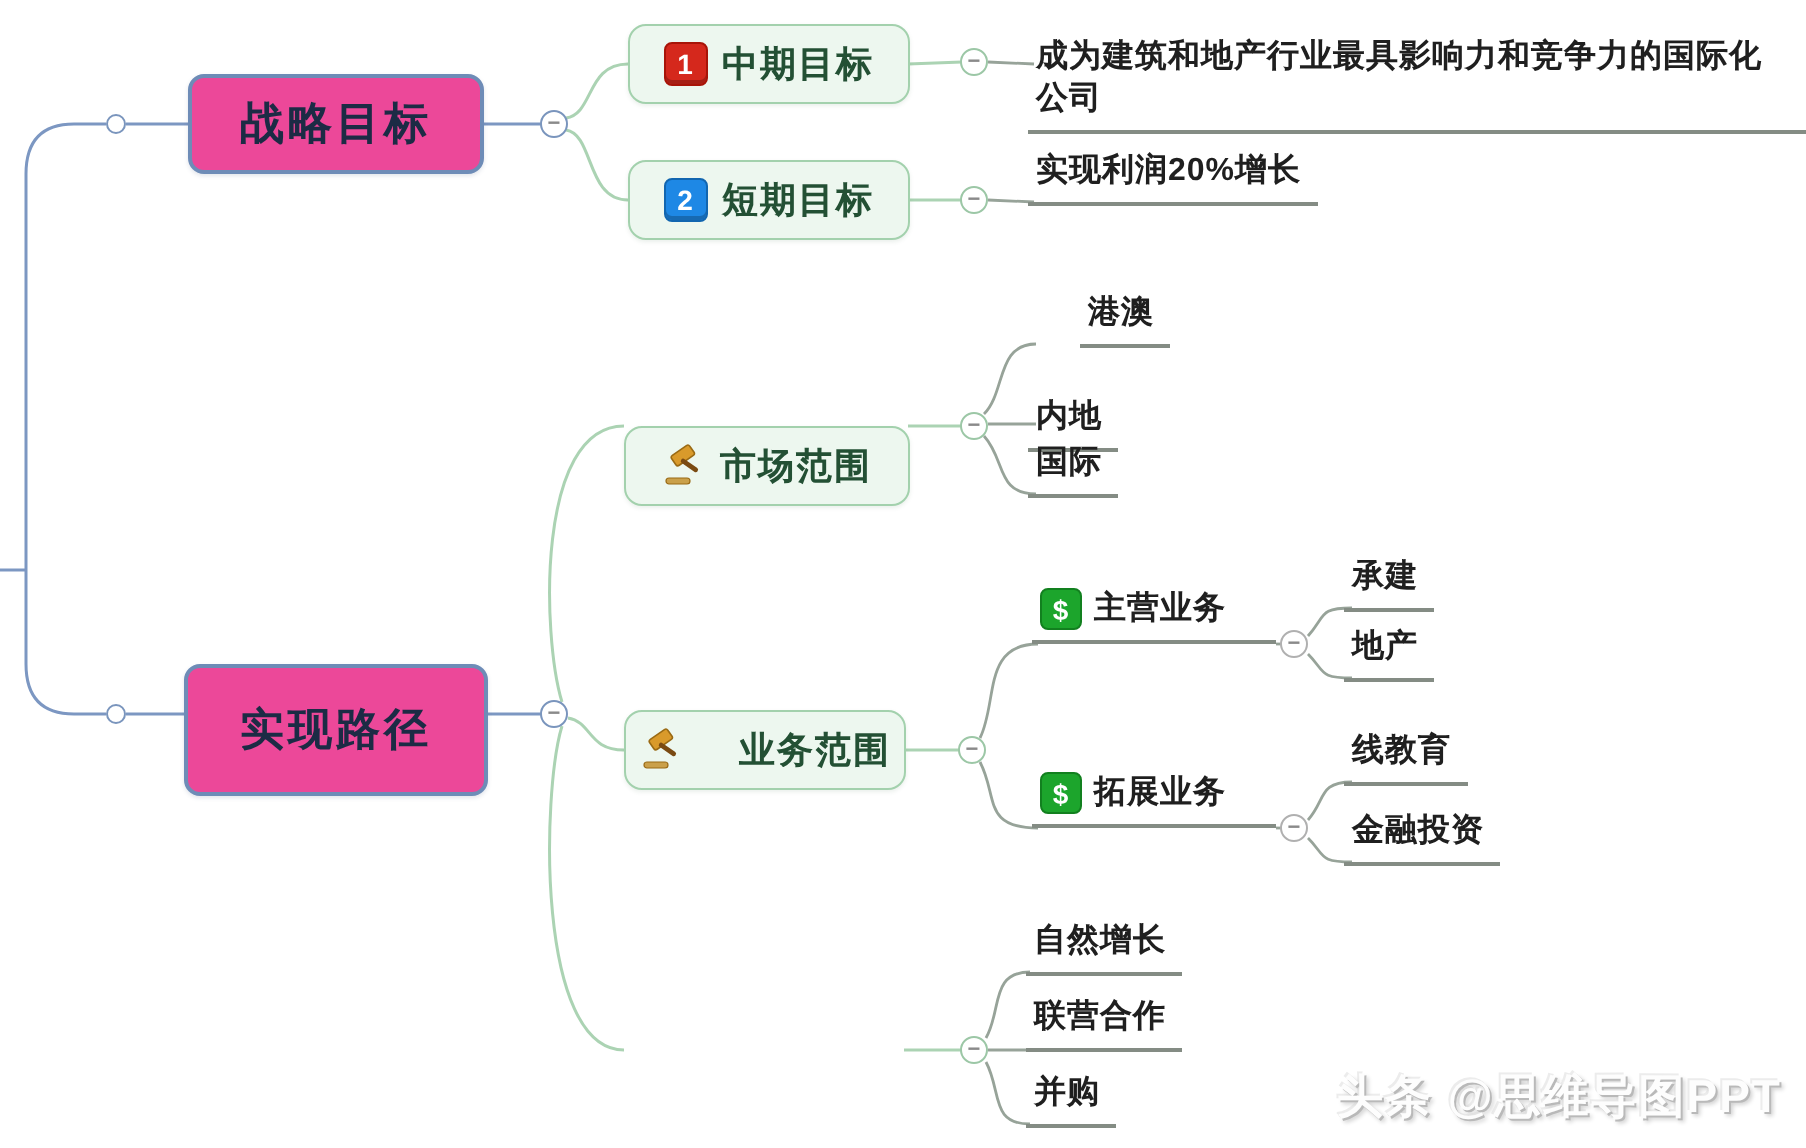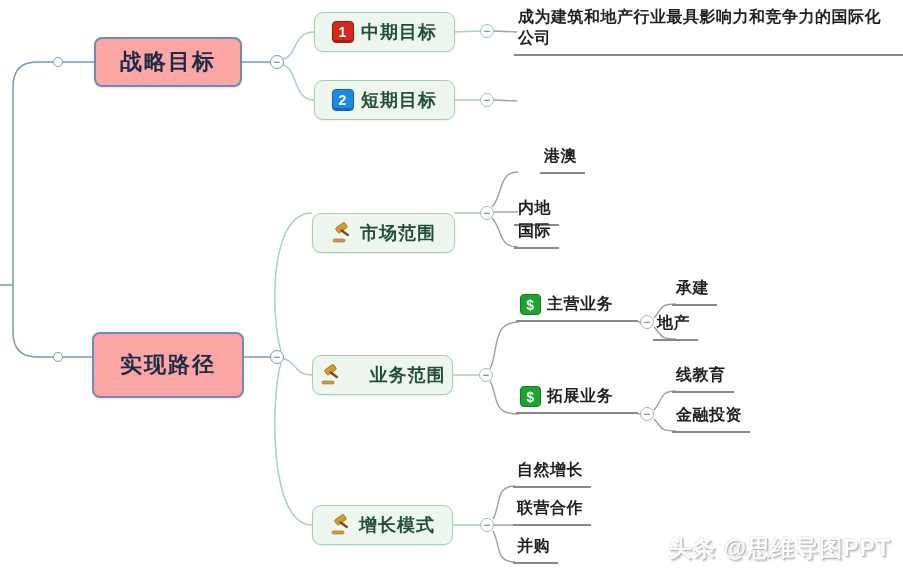--- a/index.html
+++ b/index.html
@@ -3,21 +3,21 @@
 <meta charset="utf-8">
 <style>
   html,body{margin:0;padding:0;background:#fff;}
   .canvas{
     position:relative;width:903px;height:574px;background:#ffffff;overflow:hidden;
     font-family:"Liberation Sans","DejaVu Sans",sans-serif;
   }
   .wires{position:absolute;left:0;top:0;z-index:1;}
   .node{position:absolute;z-index:3;display:flex;align-items:center;justify-content:center;box-sizing:border-box;}
   .box-blue{
-    background:#fca5a5;border:2px solid #6e8cb7;border-radius:8px;
+    background:#ec4899;border:2px solid #6e8cb7;border-radius:8px;
     color:#1c2b45;font-weight:bold;font-size:22px;letter-spacing:2px;
     box-shadow:0 1px 2px rgba(60,80,120,0.15);
   }
   .box-green{
     background:#edf7ef;border:1.5px solid #a3d1ad;border-radius:9px;
     color:#235034;font-weight:bold;font-size:18px;letter-spacing:1px;gap:7px;
     box-shadow:0 1px 2px rgba(80,120,90,0.12);
   }
   .leaf{
     position:absolute;z-index:3;display:flex;align-items:center;gap:6px;
@@ -129,33 +129,28 @@
 
   <div class="node box-green" style="left:312px;top:355px;width:141px;height:40px;gap:28px;">
     <svg class="gavel" viewBox="0 0 22 22">
       <rect x="5" y="3" width="11" height="6" rx="1.2" fill="#d99a2b" stroke="#9a6a14" stroke-width="0.8" transform="rotate(-35 10 6)"></rect>
       <rect x="9" y="9" width="10" height="2.4" rx="1.2" fill="#7a4a12" transform="rotate(35 13 10)"></rect>
       <rect x="2" y="17" width="12" height="3" rx="1.5" fill="#caa04a" stroke="#9a6a14" stroke-width="0.6"></rect>
     </svg>
     <span>业务范围</span>
   </div>
 
-  <div class="node box-green" style="left:312px;top:505px;width:141px;height:40px;">
-    <svg class="gavel" viewBox="0 0 22 22">
-      <rect x="5" y="3" width="11" height="6" rx="1.2" fill="#d99a2b" stroke="#9a6a14" stroke-width="0.8" transform="rotate(-35 10 6)"></rect>
-      <rect x="9" y="9" width="10" height="2.4" rx="1.2" fill="#7a4a12" transform="rotate(35 13 10)"></rect>
-      <rect x="2" y="17" width="12" height="3" rx="1.5" fill="#caa04a" stroke="#9a6a14" stroke-width="0.6"></rect>
-    </svg>
-    <span>增长模式</span>
-  </div>
-
-  <div class="leaf" style="left:514px;top:7px;">
+
+  <div class="leaf" style="left:514px;top:18px;">
     <span>成为建筑和地产行业最具影响力和竞争力的国际化公司</span>
   </div>
 
+  <div class="leaf" style="left:514px;top:75px;">
+    <span>实现利润20%增长</span>
+  </div>
 
   <div class="leaf" style="left:540px;top:146px;justify-content:flex-end;">
     <span>港澳</span>
   </div>
   <div class="leaf" style="left:514px;top:198px;">
     <span>内地</span>
   </div>
   <div class="leaf" style="left:514px;top:221px;">
     <span>国际</span>
   </div>
@@ -165,21 +160,21 @@
     <span>主营业务</span>
   </div>
   <div class="leaf" style="left:516px;top:386px;width:110px;">
     <span class="dollar">$</span>
     <span>拓展业务</span>
   </div>
 
   <div class="leaf" style="left:672px;top:278px;">
     <span>承建</span>
   </div>
-  <div class="leaf" style="left:653px;top:313px;align-items:center;">
+  <div class="leaf" style="left:672px;top:313px;align-items:center;">
     <span>地产</span>
   </div>
   <div class="leaf" style="left:672px;top:365px;">
     <span>线教育</span>
   </div>
   <div class="leaf" style="left:672px;top:405px;">
     <span>金融投资</span>
   </div>
 
   <div class="leaf" style="left:513px;top:498px;">

